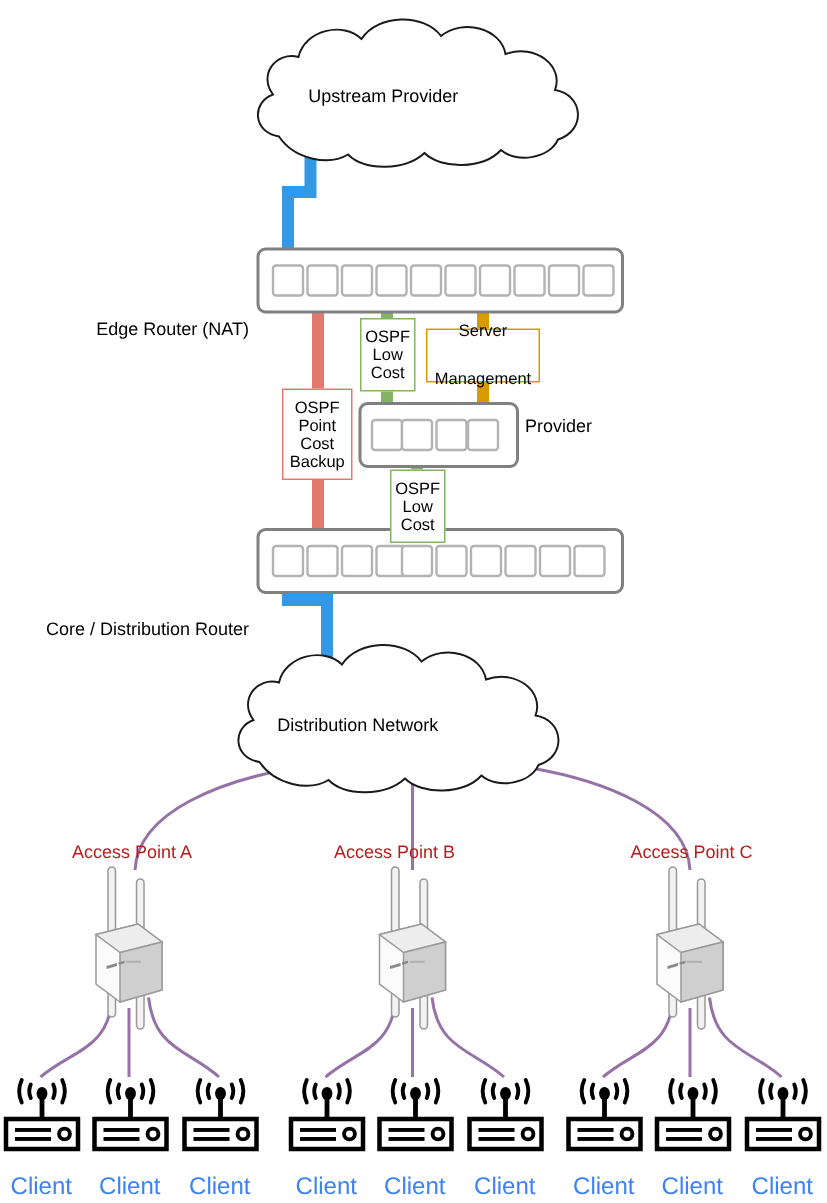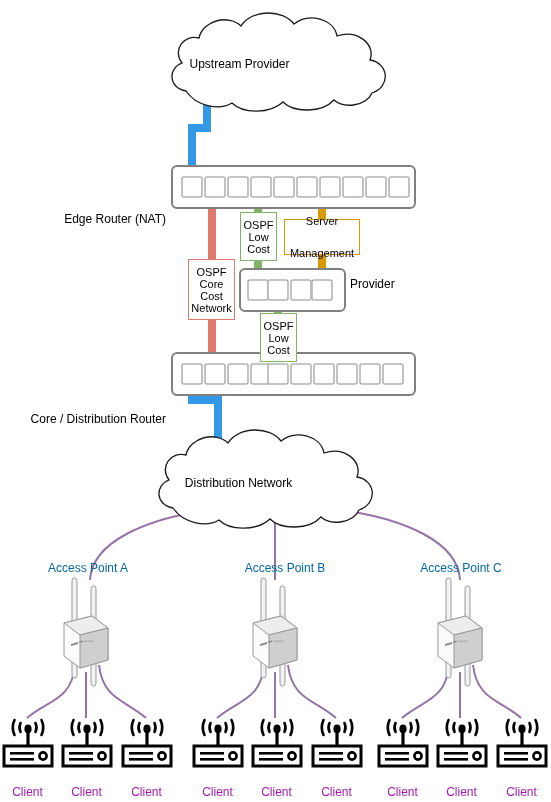--- a/index.html
+++ b/index.html
@@ -20,26 +20,26 @@
     font-size:11px;line-height:12px;color:#000;
     display:flex;flex-direction:column;justify-content:center;
     align-items:center;box-sizing:border-box;
   }
   .boxlbl span{display:block;}
   .cloud-text{
     position:absolute;font-size:12px;color:#000;text-align:center;
     white-space:nowrap;
   }
   .clientlbl{
-    position:absolute;font-size:12px;line-height:14px;text-align:center;
-    color:#a21caf;white-space:nowrap;
+    position:absolute;font-size:16px;line-height:14px;text-align:center;
+    color:#3b82f6;white-space:nowrap;
   }
   .aplbl{
     position:absolute;font-size:12px;line-height:14px;text-align:center;
-    color:#0369a1;white-space:nowrap;
+    color:#b91c1c;white-space:nowrap;
   }
 </style>
 </head>
 <body>
 
 <svg id="diagram" viewBox="0 0 551 802" xmlns="http://www.w3.org/2000/svg">
 
   <defs>
 
     <g id="ap-symbol">
@@ -228,21 +228,21 @@
     </g>
   <g transform="translate(436,716)">
       <use href="#client-symbol"></use>
     </g>
   <g transform="translate(496,716)">
       <use href="#client-symbol"></use>
     </g>
 
 </svg>
 
-<div class="cloud-text" style="left:0;top:57px;width:479px;">Upstream Provider</div>
+<div class="cloud-text" style="left:0;top:57px;width:479px;padding-left:16px;">Upstream Provider</div>
 
 <div class="cloud-text" style="left:0;top:476px;width:477px;">Distribution Network</div>
 
 <div class="lbl lbl-r" style="left:0;top:182px;width:166px;">Edge Router (NAT)</div>
 
 <div class="lbl" style="left:350px;top:277px;">Provider</div>
 
 <div class="lbl lbl-r" style="left:0;top:382px;width:166px;">Core / Distribution Router</div>
 
 <div class="boxlbl" style="left:240px;top:212px;width:37px;height:49px;border:1px solid #82b366;">
@@ -251,33 +251,33 @@
   <span>Cost</span>
 </div>
 
 <div class="boxlbl" style="left:284px;top:219px;width:76px;height:36px;border:1px solid #d79b00;gap:20px;">
   <span>Server</span>
   <span>Management</span>
 </div>
 
 <div class="boxlbl" style="left:188px;top:259px;width:47px;height:61px;border:1px solid #e07a6e;">
   <span>OSPF</span>
-  <span>Core</span>
+  <span>Point</span>
   <span>Cost</span>
-  <span>Network</span>
+  <span>Backup</span>
 </div>
 
 <div class="boxlbl" style="left:260px;top:313px;width:37px;height:49px;border:1px solid #82b366;">
   <span>OSPF</span>
   <span>Low</span>
   <span>Cost</span>
 </div>
 
 <div class="aplbl" style="left:23px;top:561px;width:130px;">Access Point A</div>
-<div class="aplbl" style="left:220px;top:561px;width:130px;text-align:center;">Access Point B</div>
+<div class="aplbl" style="left:198px;top:561px;width:130px;text-align:center;">Access Point B</div>
 <div class="aplbl" style="left:396px;top:561px;width:130px;">Access Point C</div>
 
 <div class="clientlbl" style="left:0px;top:785px;width:55px;">Client</div>
 <div class="clientlbl" style="left:59px;top:785px;width:55px;">Client</div>
 <div class="clientlbl" style="left:119px;top:785px;width:55px;">Client</div>
 
 <div class="clientlbl" style="left:190px;top:785px;width:55px;">Client</div>
 <div class="clientlbl" style="left:249px;top:785px;width:55px;">Client</div>
 <div class="clientlbl" style="left:309px;top:785px;width:55px;">Client</div>
 

